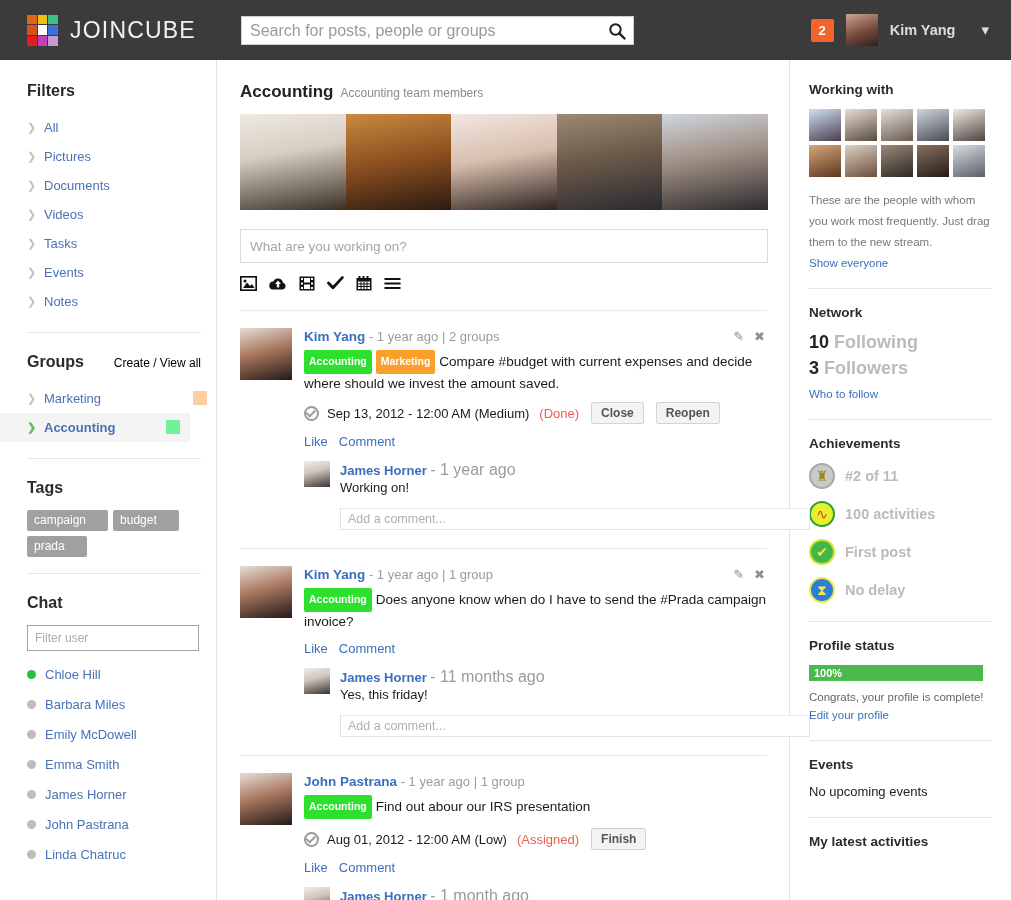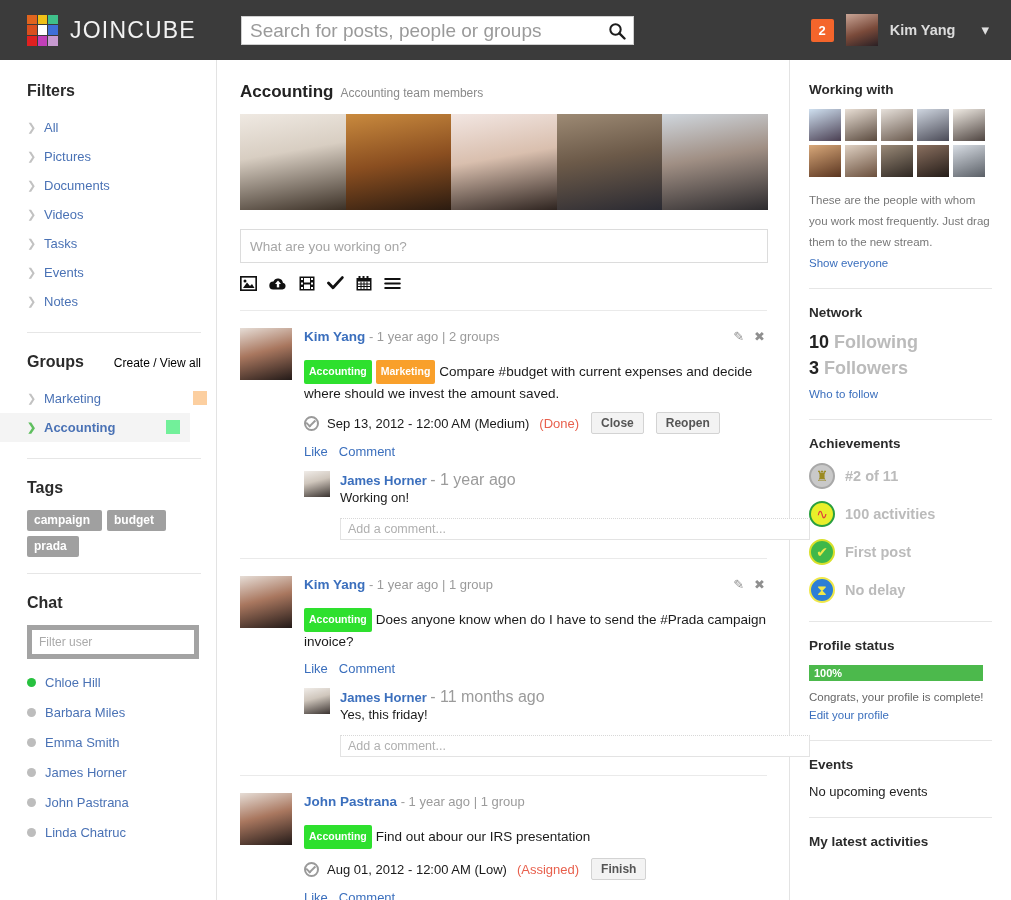--- a/index.html
+++ b/index.html
@@ -32,21 +32,21 @@
     margin-left:12px; font-weight:400;
   }
   .search-wrap {
     position:absolute; left:241px; top:16px;
     width:393px; height:29px;
     background:#fff; border:1px solid #cfcfcf;
     display:flex; align-items:center;
   }
   .search-input {
     border:0; outline:0; flex:1; height:100%;
-    padding:16px 8px; font-size:19px; color:#555;
+    padding:16px 8px; font-size:16px; color:#555;
     font-family:"Liberation Sans", sans-serif;
     background:transparent;
   }
   .search-input::placeholder { color:#9a9a9a; }
   .search-btn {
     width:32px; height:100%; background:transparent; border:0;
     display:flex; align-items:center; justify-content:center; cursor:pointer;
   }
   .hdr-right {
     position:absolute; right:22px; top:0; height:60px;
@@ -83,24 +83,24 @@
   .nav-item.active .nav-label { font-weight:bold; }
   .grp-item { position:relative; width:190px; }
   .grp-swatch { position:absolute; right:10px; top:7px; width:14px; height:14px; }
   .divider { width:174px; height:1px; background:#e6e6e6; margin:16px 0 20px 0; }
   .grp-head { display:flex; align-items:baseline; width:174px; justify-content:space-between; margin-bottom:13px;}
   .grp-head .sec-title { margin:0; }
   .grp-link { font-size:12px; color:#000000; cursor:pointer; }
   .tags { display:flex; flex-wrap:wrap; gap:5px; width:174px; }
   .tag {
     background:#a0a0a0; color:#fff; font-size:12px;
-    padding:3px 12px 4px 7px; border-radius:2px; cursor:pointer;font-weight:bold;
+    padding:3px 22px 4px 7px; border-radius:2px; cursor:pointer;
   }
   .filter-user {
-    width:172px; height:23px; border:5px solid #a3a3a3;
+    width:172px; height:23px; border:1px solid #a3a3a3;
     font-size:12px; color:#9a9a9a; padding:12px 7px; outline:none;
     font-family:"Liberation Sans", sans-serif; margin-bottom:8px;
   }
   .filter-user::placeholder { color:#aaa; }
   .chat-item { display:flex; align-items:center; height:30px; font-size:13px; color:#4a72b5; cursor:pointer; }
   .dot { width:9px; height:9px; border-radius:50%; background:#bdbdbd; margin-right:9px; }
   .dot.online { background:#27c13f; }
 
   
   .main-head { display:flex; align-items:baseline; gap:7px; margin-bottom:12px; }
@@ -122,21 +122,21 @@
 
   .post { padding:17px 0 2px 0; border-top:1px solid #eaeaea; margin-top:16px; display:flex; position:relative; }
   .post:first-of-type { border-top:1px solid #eaeaea; }
   .p-avatar { width:52px; height:52px; flex:0 0 52px; margin-right:12px; background-size:cover; background-position:center; }
   .p-body { flex:1; min-width:0; }
   .p-head { font-size:13px; line-height:17px; }
   .p-author { color:#3b6fbd; font-weight:bold; font-size:13.5px; cursor:pointer; }
   .p-meta { color:#9b9b9b; }
   .p-actions-tr { position:absolute; right:2px; top:18px; display:flex; gap:10px; align-items:center; }
   .ic-pencil, .ic-x { color:#8f8f8f; font-size:13px; cursor:pointer; }
-  .p-text { margin-top:15px; font-size:13.5px; line-height:19px; color:#1a1a1a; }
+  .p-text { margin-top:5px; font-size:13.5px; line-height:19px; color:#1a1a1a; }
   .chip {
     display:inline-block; color:#fff; font-size:10.5px; font-weight:bold;
     padding:2px 5px 3px 5px; border-radius:2px; vertical-align:1px; margin-right:4px;
   }
   .chip.accounting { background:#2ee02e; }
   .chip.marketing { background:#f9a02b; }
   .p-task { display:flex; align-items:center; gap:8px; margin-top:9px; font-size:13px; }
   .task-ic { width:15px; height:15px; border-radius:50%; border:2px solid #9a9a9a; display:inline-flex; align-items:center; justify-content:center; }
   .task-ic:after { content:""; width:7px; height:4px; border-left:2px solid #9a9a9a; border-bottom:2px solid #9a9a9a; transform:rotate(-45deg) translate(0px,-1px); }
   .task-date { color:#1a1a1a; }
@@ -284,20 +284,24 @@
     <div class="sec-title">Chat</div>
     <input class="filter-user" placeholder="Filter user" style="">
     <div id="chat-list">
         <div class="chat-item">
           <span class="dot online"></span>
           <span>Chloe Hill</span>
         </div>
         <div class="chat-item">
           <span class="dot"></span>
           <span>Barbara Miles</span>
+        </div>
+        <div class="chat-item">
+          <span class="dot"></span>
+          <span>Emily McDowell</span>
         </div>
         <div class="chat-item">
           <span class="dot"></span>
           <span>Emma Smith</span>
         </div>
         <div class="chat-item">
           <span class="dot"></span>
           <span>James Horner</span>
         </div>
         <div class="chat-item">

